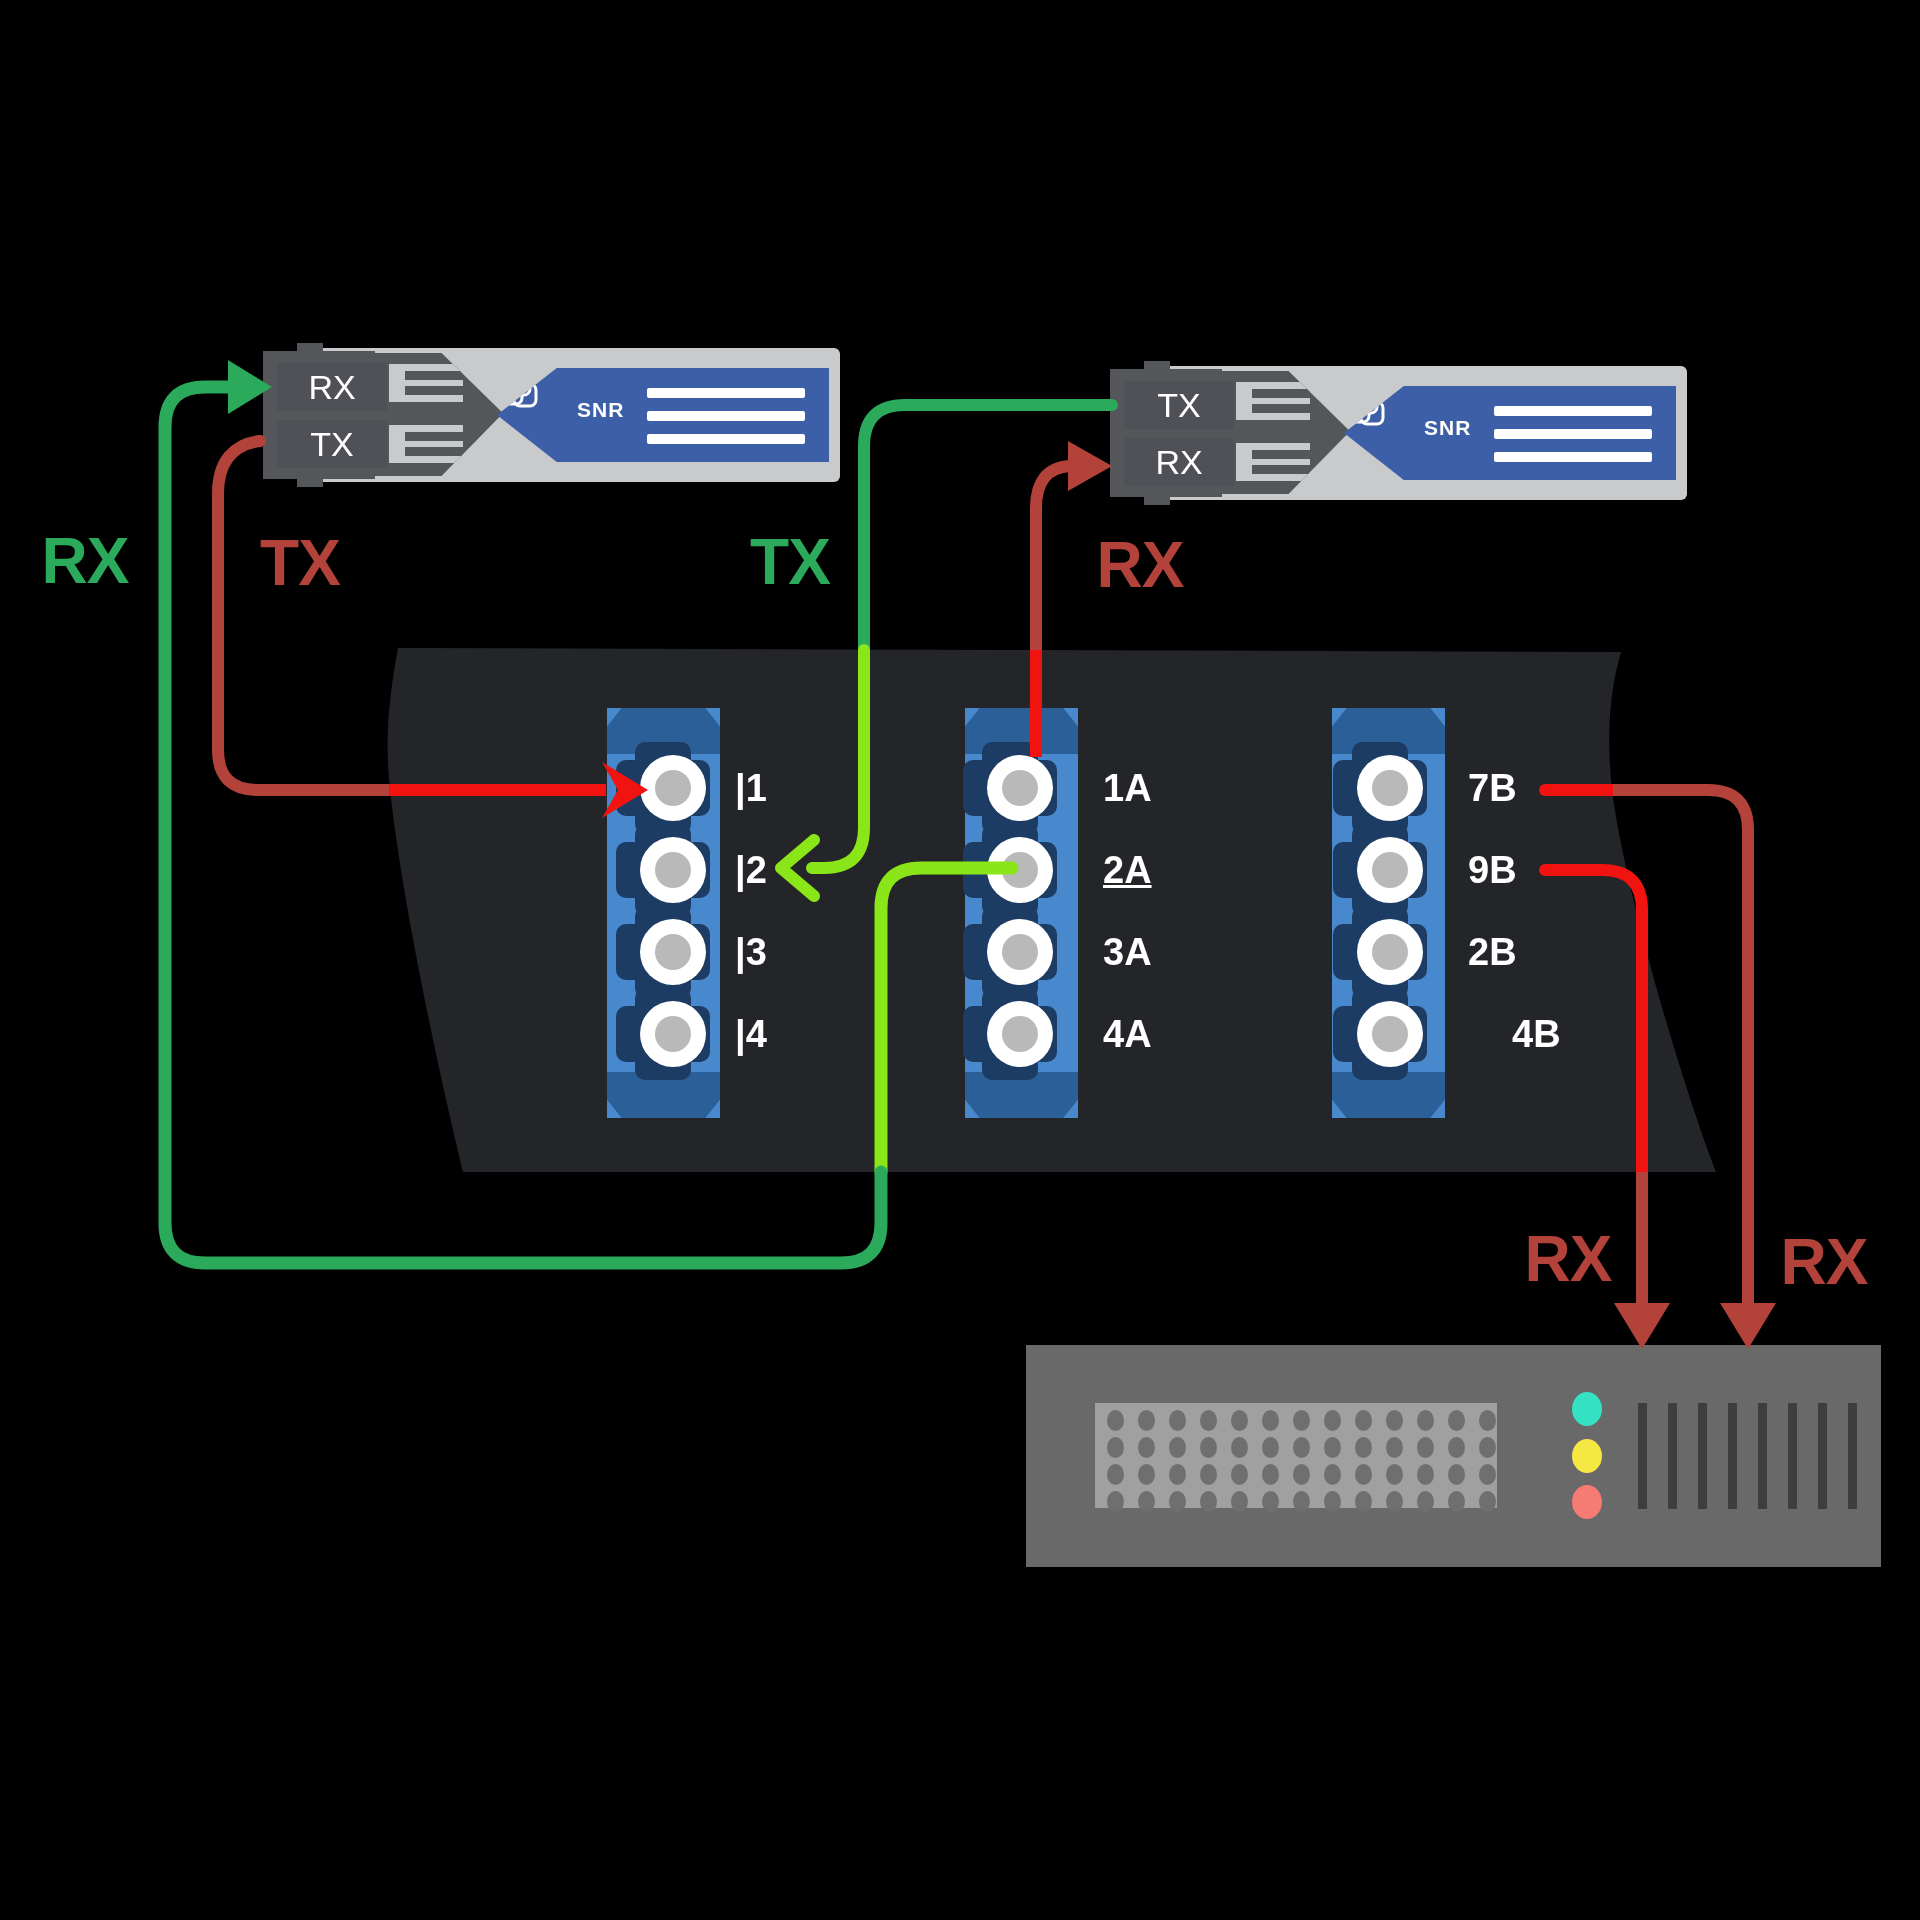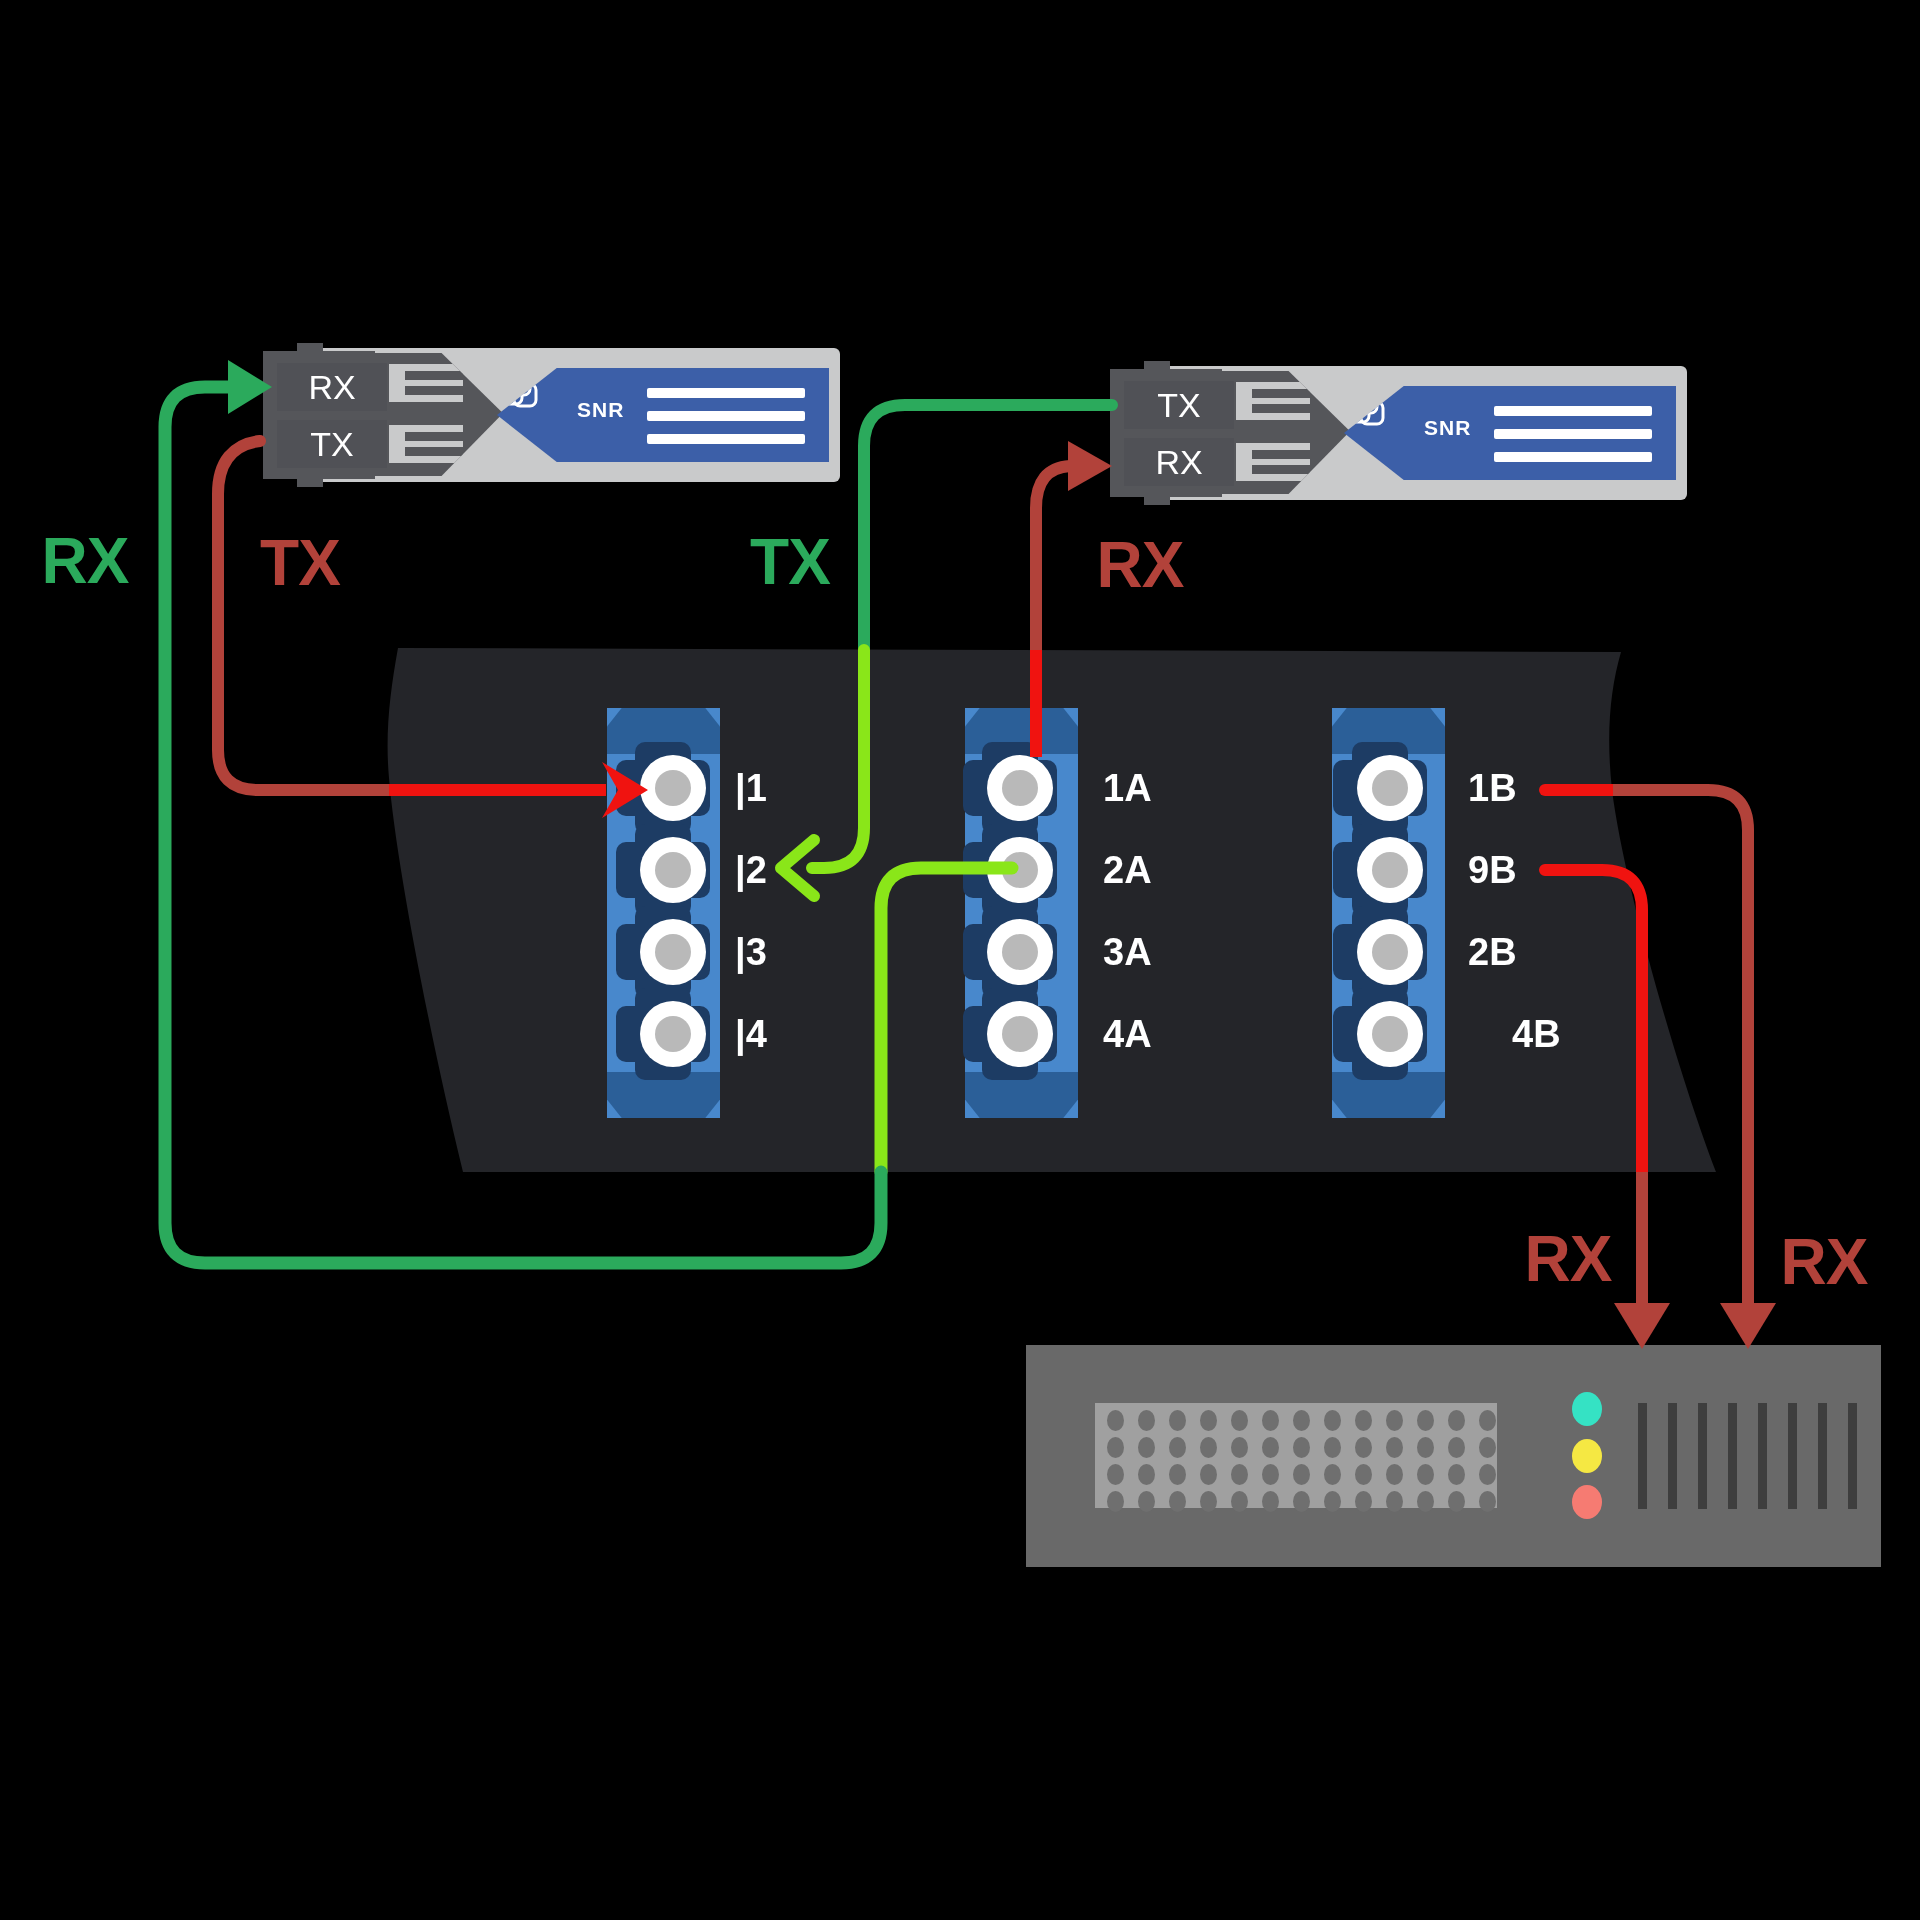--- a/index.html
+++ b/index.html
@@ -274,20 +274,20 @@
         <div class="vent-bar" style="left: 180px;"></div>
         <div class="vent-bar" style="left: 210px;"></div>
       </div>
   </div>
 
 <div class="port-label" style="left: 735px; top: 763px;">|1</div>
     <div class="port-label" style="left: 735px; top: 845px;">|2</div>
     <div class="port-label" style="left: 735px; top: 927px;">|3</div>
     <div class="port-label" style="left: 735px; top: 1009px;">|4</div>
     <div class="port-label" style="left: 1103px; top: 763px;">1A</div>
-    <div class="port-label" style="left: 1103px; top: 845px;">2A</div>
+    <div class="port-label" style="left: 1103px; top: 845px; text-decoration: underline;">2A</div>
     <div class="port-label" style="left: 1103px; top: 927px;">3A</div>
     <div class="port-label" style="left: 1103px; top: 1009px;">4A</div>
-    <div class="port-label" style="left: 1468px; top: 763px;">1B</div>
+    <div class="port-label" style="left: 1468px; top: 763px;">7B</div>
     <div class="port-label" style="left: 1468px; top: 845px;">9B</div>
     <div class="port-label" style="left: 1468px; top: 927px;">2B</div>
     <div class="port-label" style="left: 1468px; top: 1009px; margin-left: 44px;">4B</div>
   </div>
 
 </body></html>

